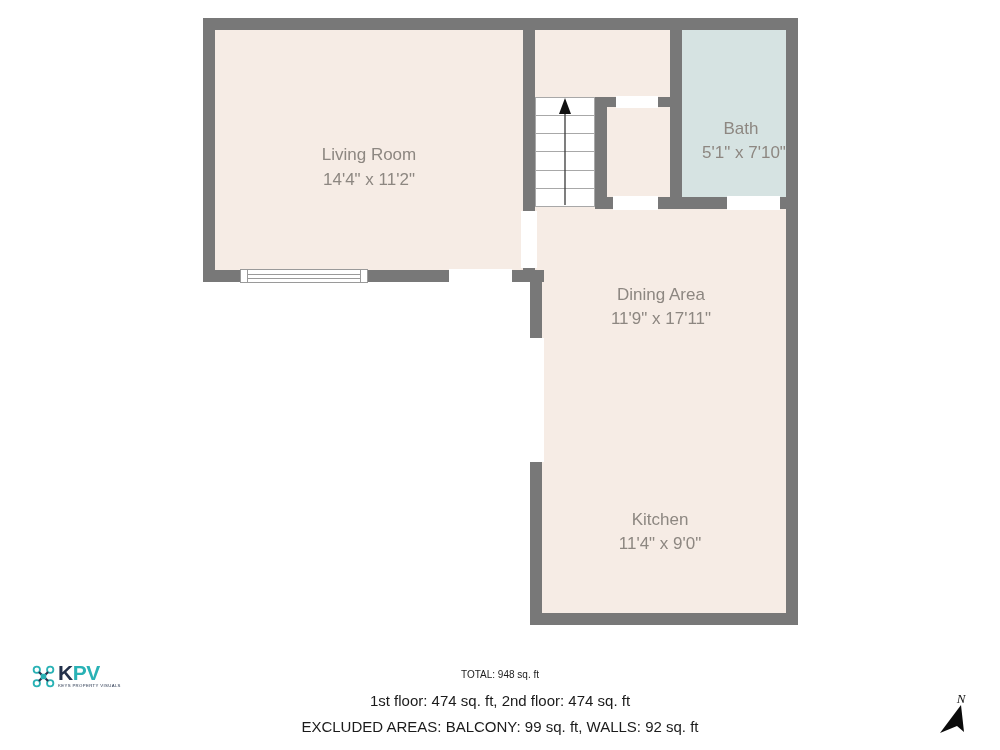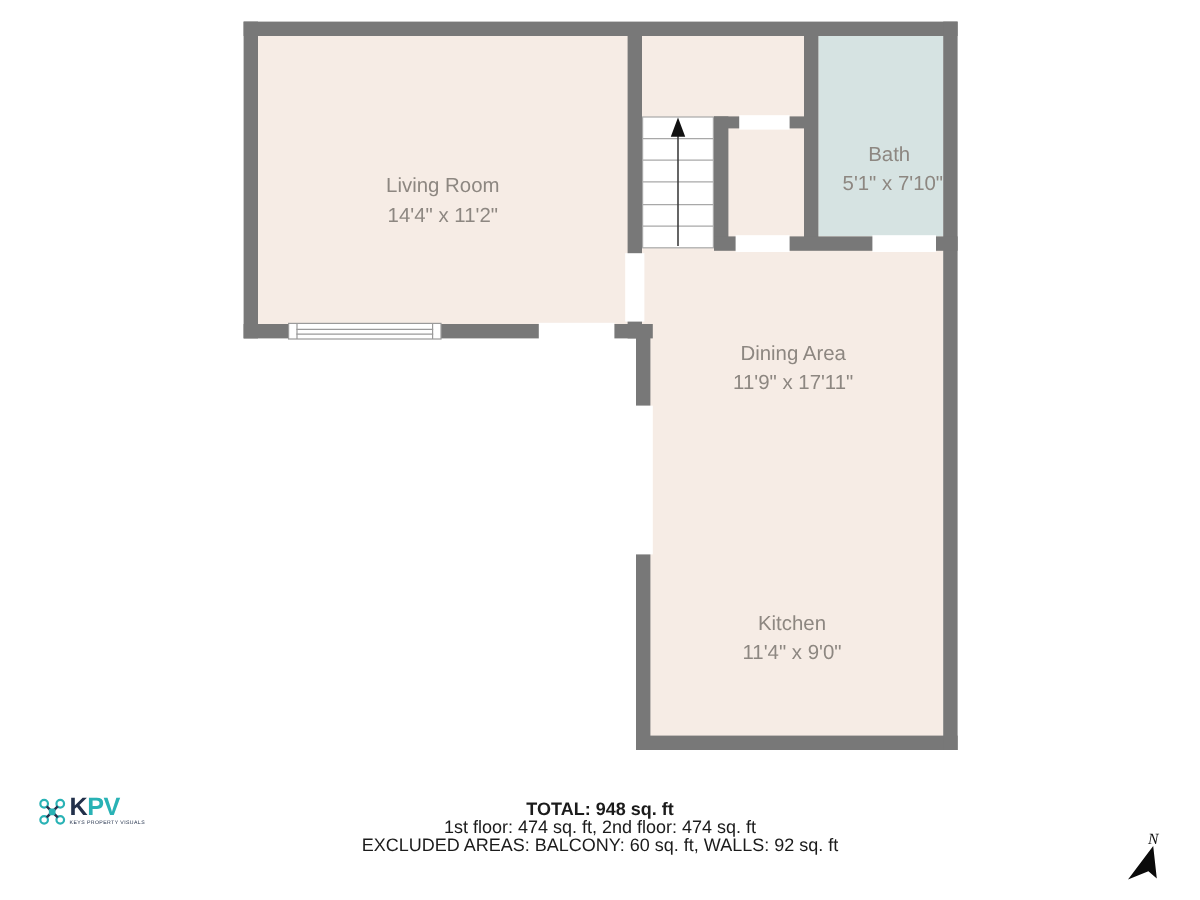--- a/index.html
+++ b/index.html
@@ -1,22 +1,22 @@
 <!DOCTYPE html>
 <html><head>
 <meta charset="utf-8">
 <style>
   html,body{margin:0;padding:0;background:#ffffff;}
   .page{position:relative;width:1000px;height:750px;background:#ffffff;overflow:hidden;
         font-family:"Liberation Sans",sans-serif;}
   svg.plan{position:absolute;left:0;top:0;}
   svg.plan text{font-family:"Liberation Sans",sans-serif;fill:#8d8781;font-size:17px;}
   .summary{position:absolute;left:0;top:667px;width:100%;text-align:center;color:#1b1b1b;}
-  .summary .total{font-size:15px;font-weight:bold;line-height:15px;}
-  .summary .floors,.summary .excluded{font-size:15px;line-height:15px;margin-top:0;}
+  .summary .total{font-size:10px;font-weight:normal;line-height:15px;}
+  .summary .floors,.summary .excluded{font-size:15px;line-height:15px;margin-top:11px;}
   .summary .disclaimer{font-size:7.5px;color:#9d9d9d;margin-top:9px;letter-spacing:.1px;}
   .logo{position:absolute;left:32px;top:664px;display:flex;align-items:center;gap:3px;}
   .logo svg.drone{width:23px;height:23px;}
   .logo .brand{font-size:21px;font-weight:bold;line-height:18px;letter-spacing:-0.5px;}
   .logo .brand .k{color:#22304a;}
   .logo .brand .pv{color:#29b2b5;}
   .logo .tagline{font-size:4.3px;color:#22304a;letter-spacing:.35px;margin-top:1px;white-space:nowrap;}
   svg.compass{position:absolute;left:935px;top:686px;width:45px;height:58px;}
   svg.compass text{font-family:"Liberation Serif",serif;font-style:italic;font-size:13px;fill:#111;}
 </style>
@@ -96,21 +96,21 @@
       <g>
         <text x="660" y="525">Kitchen</text>
         <text x="660" y="549">11'4" x 9'0"</text>
       </g>
     </g>
   </svg>
 
   <div class="summary">
     <div class="total">TOTAL: 948 sq. ft</div>
     <div class="floors">1st floor: 474 sq. ft, 2nd floor: 474 sq. ft</div>
-    <div class="excluded">EXCLUDED AREAS: BALCONY: 60 sq. ft, WALLS: 92 sq. ft</div>
+    <div class="excluded">EXCLUDED AREAS: BALCONY: 99 sq. ft, WALLS: 92 sq. ft</div>
   </div>
 
   <div class="logo">
     <svg class="drone" viewBox="0 0 24 24">
       <circle cx="5" cy="5" r="3.3" fill="none" stroke="#29b2b5" stroke-width="1.9"></circle>
       <circle cx="19" cy="5" r="3.3" fill="none" stroke="#29b2b5" stroke-width="1.9"></circle>
       <circle cx="5" cy="19" r="3.3" fill="none" stroke="#29b2b5" stroke-width="1.9"></circle>
       <circle cx="19" cy="19" r="3.3" fill="none" stroke="#29b2b5" stroke-width="1.9"></circle>
       <path d="M7.2 7.2 L16.8 16.8 M16.8 7.2 L7.2 16.8" stroke="#24344f" stroke-width="2.2" fill="none"></path>
       <rect x="9.1" y="9.1" width="5.8" height="5.8" rx="1.6" fill="#29b2b5"></rect>

